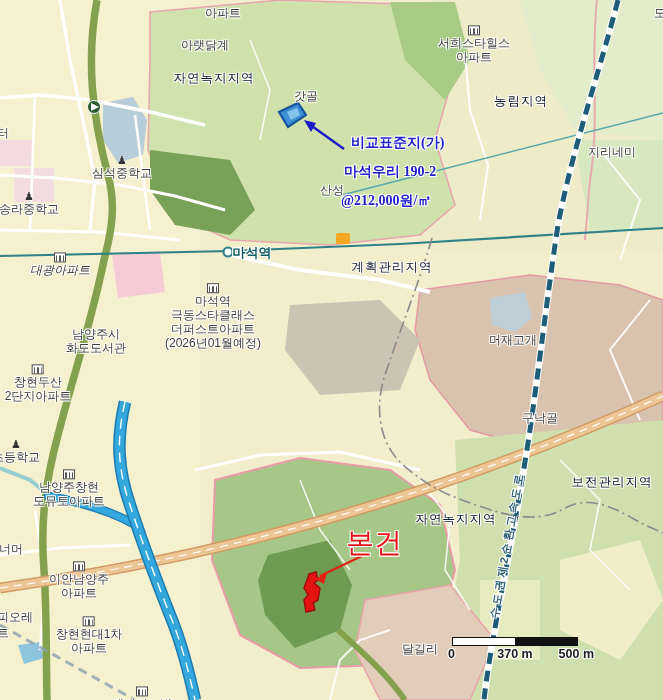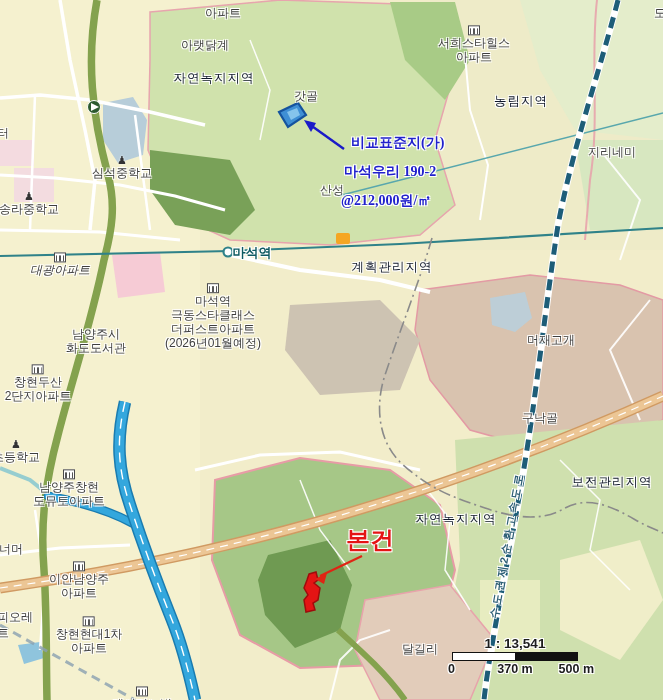--- a/index.html
+++ b/index.html
@@ -15,21 +15,21 @@
   .icon{display:block;margin:0 auto 1px;}
   .icon-building{width:12px;height:10px;background:#fff;border:1px solid #4a4a4a;box-sizing:border-box;
        background-image:repeating-linear-gradient(90deg,#555 0 1.5px,transparent 1.5px 3.5px);
        background-size:8px 6px;background-position:1px 2px;background-repeat:no-repeat;}
   .icon-school{font-size:11px;line-height:10px;color:#333;text-shadow:0 0 2px #fff;}
   .anno-blue{position:absolute;left:341px;top:128px;font-family:"Liberation Serif",serif;
        font-weight:700;font-size:14px;line-height:29px;white-space:nowrap;
        text-shadow:-1px -1px 0 #fff,1px -1px 0 #fff,-1px 1px 0 #fff,1px 1px 0 #fff;}
   .anno-blue .i1{margin-left:10px;} .anno-blue .i2{margin-left:3px;}
   .anno-red{position:absolute;left:346px;top:524px;font-family:"Liberation Serif",serif;
-       font-weight:700;font-size:24px;white-space:nowrap;
+       font-weight:400;font-size:28px;white-space:nowrap;
        text-shadow:-1px -1px 0 #fff,1px -1px 0 #fff,-1px 1px 0 #fff,1px 1px 0 #fff;}
   .road-label{position:absolute;left:507px;top:545px;transform:translate(-50%,-50%) rotate(-80deg);
        font-size:11px;font-weight:700;letter-spacing:3px;white-space:nowrap;
        text-shadow:-1px -1px 0 #fff,1px -1px 0 #fff,-1px 1px 0 #fff,1px 1px 0 #fff;}
   .scalebar{position:absolute;left:452px;top:636px;width:126px;color:#1d1d1d;
        text-shadow:-1px -1px 0 #fff,1px -1px 0 #fff,-1px 1px 0 #fff,1px 1px 0 #fff;}
   .scalebar .ratio{text-align:center;font-weight:700;font-size:13.5px;}
   .scalebar .bar{height:9px;border:1.7px solid #111;box-sizing:border-box;margin-top:1px;
        background:linear-gradient(90deg,#fff 0 50%,#111 50% 100%);}
   .scalebar .ticks{position:relative;height:16px;font-size:12.5px;font-weight:700;}
@@ -208,21 +208,21 @@
       </div>
       <div class="lbl place" style="left: 96px; top: 341px;">
         <div>남양주시</div>
         <div>화도도서관</div>
       </div>
       <div class="lbl place" style="left: 38px; top: 384px;">
         <span class="icon icon-building"></span>
         <div>창현두산</div>
         <div>2단지아파트</div>
       </div>
-      <div class="lbl place" style="left: 513px; top: 340px; margin-left: 38px;">
+      <div class="lbl place" style="left: 513px; top: 340px;">
         <div>머재고개</div>
       </div>
       <div class="lbl place" style="left: 540px; top: 418px;">
         <div>구낙골</div>
       </div>
       <div class="lbl place" style="left: 16px; top: 452px;">
         <span class="icon icon-school">♟</span>
         <div>초등학교</div>
       </div>
       <div class="lbl place" style="left: 69px; top: 489px;">
@@ -268,21 +268,20 @@
     <div class="i1">비교표준지(가)</div>
     <div class="i2">마석우리 190-2</div>
     <div>@212,000원/㎡</div>
   </div>
 
   <div class="anno-red" style="color: rgb(228, 20, 20);">본건</div>
 
   <div class="road-label" style="color: rgb(47, 96, 118);">수도권제2순환고속도로</div>
 
   <div class="scalebar">
-    <div class="ratio">1 : 13,541</div>
     <div class="bar"></div>
     <div class="ticks">
       <span class="t0">0</span>
       <span class="t1">370 m</span>
       <span class="t2">500 m</span>
     </div>
   </div>
 </div>
 
 </body></html>

